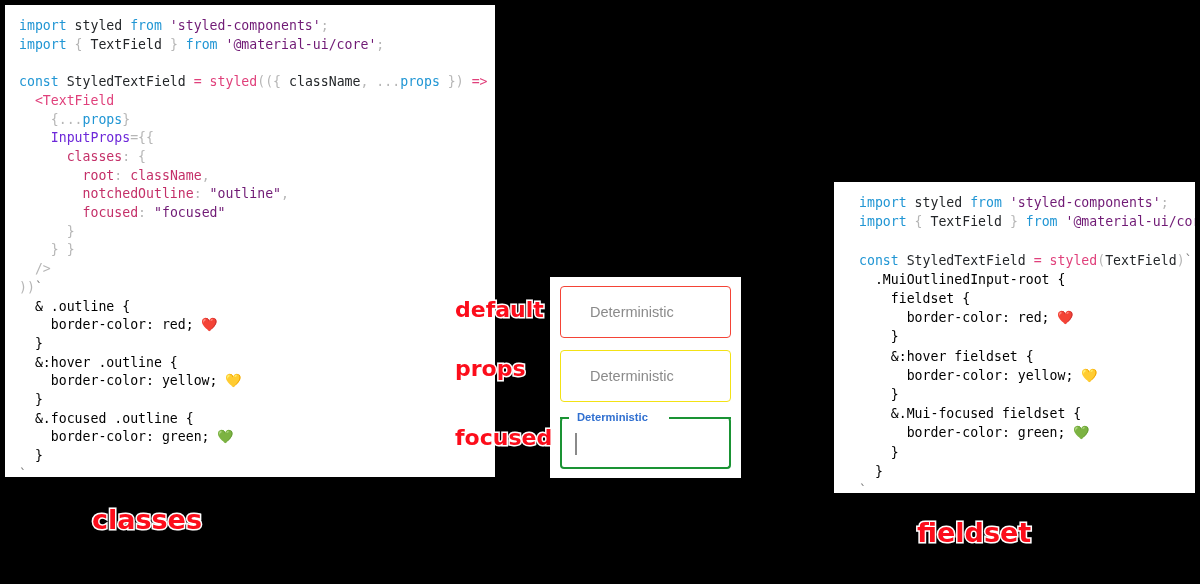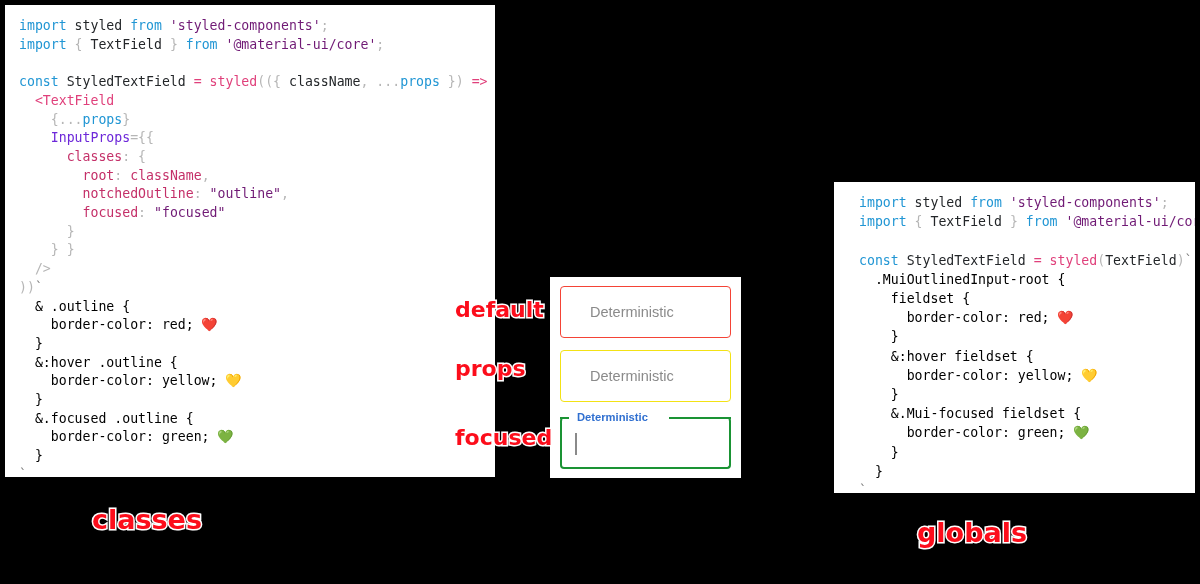--- a/index.html
+++ b/index.html
@@ -177,13 +177,13 @@
 
 </div>
 
 <div class="code-panel" id="panel-globals"><span class="code-line"><span class="t-kw">import </span><span class="t-plain">styled </span><span class="t-kw">from </span><span class="t-str">'styled-components'</span><span class="t-punct">;</span></span><span class="code-line"><span class="t-kw">import </span><span class="t-punct">{ </span><span class="t-plain">TextField</span><span class="t-punct"> } </span><span class="t-kw">from </span><span class="t-str">'@material-ui/core'</span></span><span class="code-line">&nbsp;</span><span class="code-line"><span class="t-kw">const </span><span class="t-plain">StyledTextField </span><span class="t-op">= </span><span class="t-fn">styled</span><span class="t-punct">(</span><span class="t-plain">TextField</span><span class="t-punct">)</span><span class="t-tick">`</span></span><span class="code-line"><span class="t-css">  .MuiOutlinedInput-root {</span></span><span class="code-line"><span class="t-css">    fieldset {</span></span><span class="code-line"><span class="t-css">      border-color: red; </span><span class="emoji">❤️</span></span><span class="code-line"><span class="t-css">    }</span></span><span class="code-line"><span class="t-css">    &amp;:hover fieldset {</span></span><span class="code-line"><span class="t-css">      border-color: yellow; </span><span class="emoji">💛</span></span><span class="code-line"><span class="t-css">    }</span></span><span class="code-line"><span class="t-css">    &amp;.Mui-focused fieldset {</span></span><span class="code-line"><span class="t-css">      border-color: green; </span><span class="emoji">💚</span></span><span class="code-line"><span class="t-css">    }</span></span><span class="code-line"><span class="t-css">  }</span></span><span class="code-line"><span class="t-tick">`</span></span></div>
 
 <div class="annot annot-state" id="annot-default">default</div>
 <div class="annot annot-state" id="annot-hover">props</div>
 <div class="annot annot-state" id="annot-focused">focused</div>
 
 <div class="annot annot-title" id="annot-classes">classes</div>
-<div class="annot annot-title" id="annot-globals">globals</div>
+<div class="annot annot-title" id="annot-globals">fieldset</div>
 
 </body></html>

